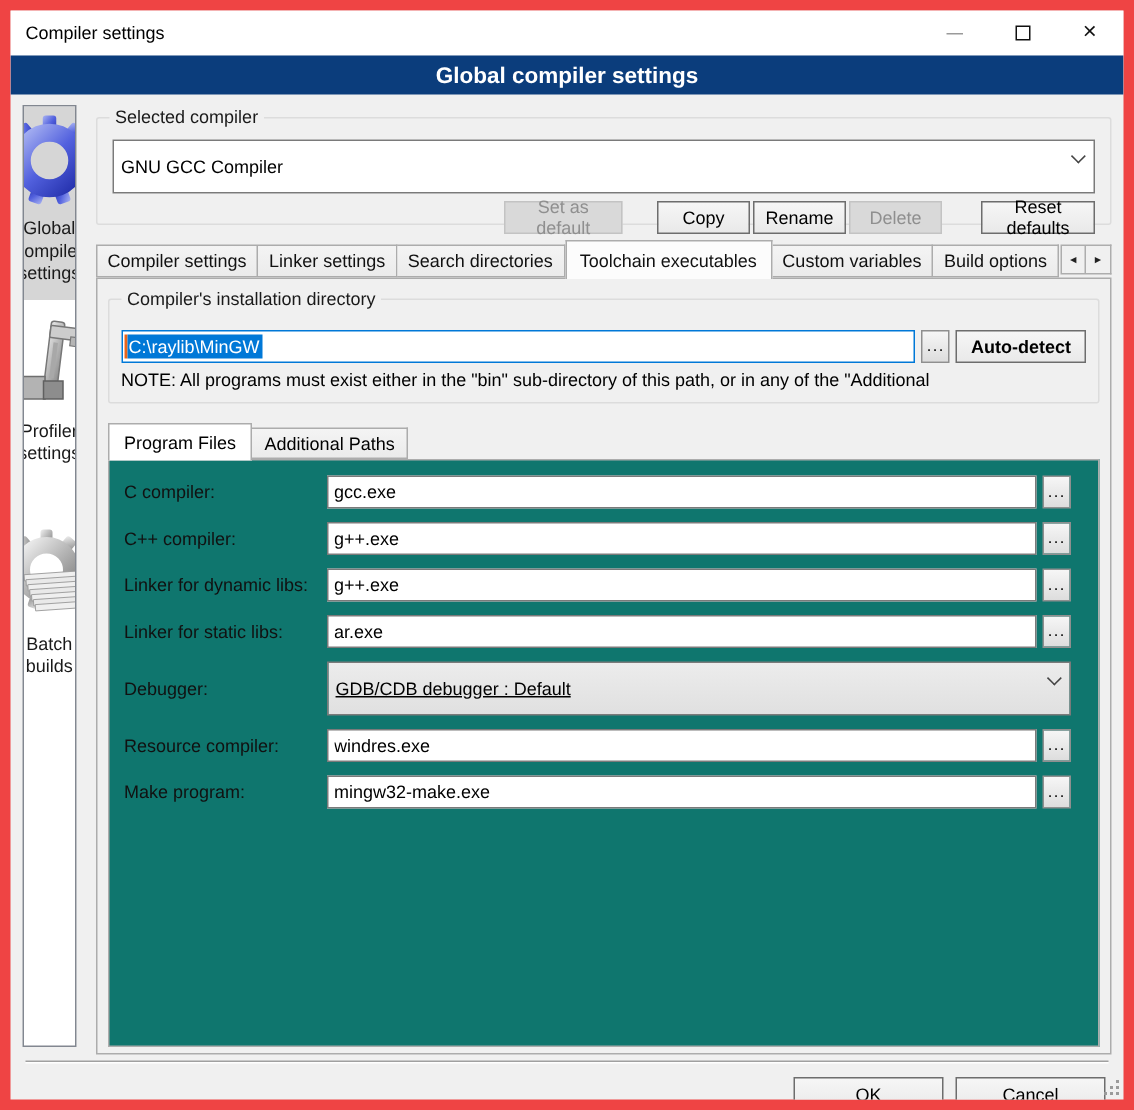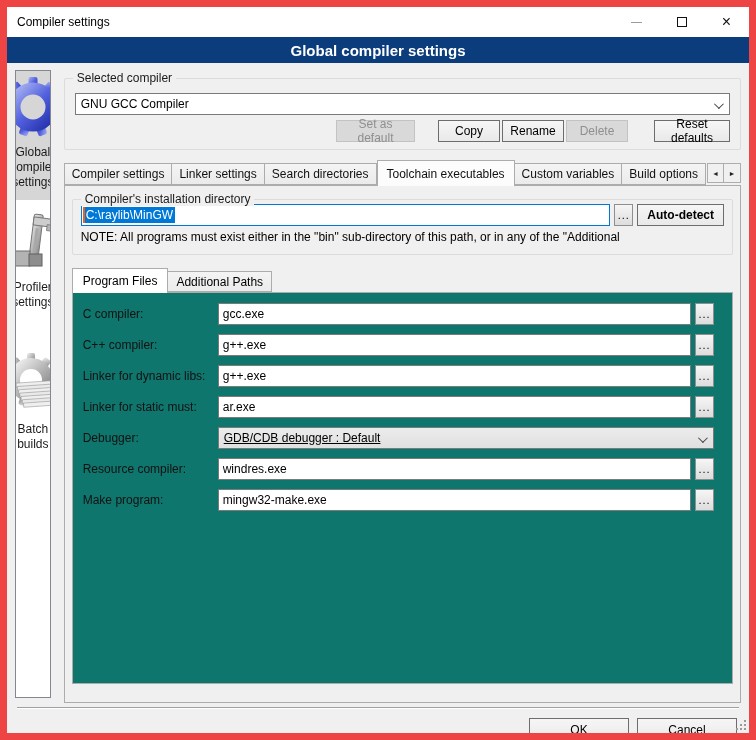--- a/index.html
+++ b/index.html
@@ -32,21 +32,21 @@
   .side-label { margin-top:6px; line-height:15px; color:#1a1a1a; }
 
   .main { flex:1; margin-left:13px; position:relative; }
 
   
   .groupbox { position:relative; border:1px solid #dcdcdc; border-radius:2px; }
   .groupbox > .legend { position:absolute; top:-8px; left:8px; background:#f0f0f0; padding:0 4px;
                         color:#1a1a1a; }
 
   .gb-compiler { height:72px; margin-top:8px; padding:14px 10px 0 10px; }
-  .combo { position:relative; height:22px; border:1px solid #7a7a7a; background:#fff;
+  .combo { position:relative; height:36px; border:1px solid #7a7a7a; background:#fff;
            display:flex; align-items:center; padding:0 22px 0 5px; }
   .combo .chev { position:absolute; right:8px; top:8px; width:7px; height:7px;
                  border-right:1px solid #444; border-bottom:1px solid #444;
                  transform:rotate(45deg) translateY(-2px); }
   .combo.gray { background:linear-gradient(#ececec,#e0e0e0); }
 
   .btnrow { display:flex; align-items:center; margin-top:5px; }
   .btn { height:22px; border:1px solid #6d6d6d; background:linear-gradient(#f6f6f6,#e9e9e9);
          font-family:"Liberation Sans",sans-serif; font-size:12px; color:#000;
          display:flex; align-items:center; justify-content:center; padding:0 8px; }
@@ -64,21 +64,21 @@
   .tabscroll { display:flex; margin-left:1px; margin-bottom:2px; }
   .tabscroll .arrow { width:17px; height:20px; border:1px solid #adadad; background:#f0f0f0;
                       display:flex; align-items:center; justify-content:center;
                       font-size:7px; color:#222; }
   .tabscroll .arrow + .arrow { border-left:none; }
 
   
   .tabpage { border:1px solid #acacac; background:#f0f0f0; height:518px; padding:13px 7px 0 7px;
              position:relative; z-index:1; }
 
-  .gb-install { height:56px; padding:4px 8px 0 8px; }
+  .gb-install { height:70px; padding:20px 8px 0 8px; }
   .dir-row { display:flex; align-items:center; }
   .dir-input { flex:1; height:22px; border:1px solid #0078d7; background:#fff;
                display:flex; align-items:center; padding-left:1px; overflow:hidden; }
   .caret { width:2px; height:16px; background:#e8641b; }
   .sel-text { background:#0078d7; color:#fff; padding:1px 2px 1px 1px; white-space:nowrap; }
   .btn-browse { width:19px; height:22px; margin-left:4px; border:1px solid #8f8f8f;
                 background:linear-gradient(#f6f6f6,#dddddd); display:flex; align-items:center;
                 justify-content:center; font-size:11px; letter-spacing:1px; }
   .btn-autodetect { height:22px; margin-left:4px; padding:0 9px;font-weight:bold; }
   .note { margin-top:4px; color:#000000; white-space:nowrap; overflow:hidden; }
@@ -289,21 +289,21 @@
             <button class="btn btn-browse">...</button>
           </div>
 
           <div class="form-row">
             <div class="form-label">Linker for dynamic libs:</div>
             <input class="form-input" value="g++.exe" style="">
             <button class="btn btn-browse">...</button>
           </div>
 
           <div class="form-row">
-            <div class="form-label">Linker for static must:</div>
+            <div class="form-label">Linker for static libs:</div>
             <input class="form-input" value="ar.exe" style="">
             <button class="btn btn-browse">...</button>
           </div>
 
           <div class="form-row">
             <div class="form-label">Debugger:</div>
             <div class="combo gray form-combo">
               <span>GDB/CDB debugger : Default</span>
               <span class="chev"></span>
             </div>

